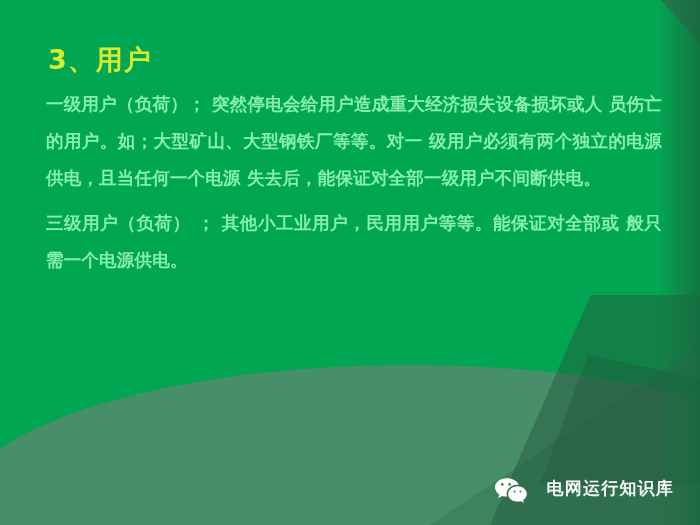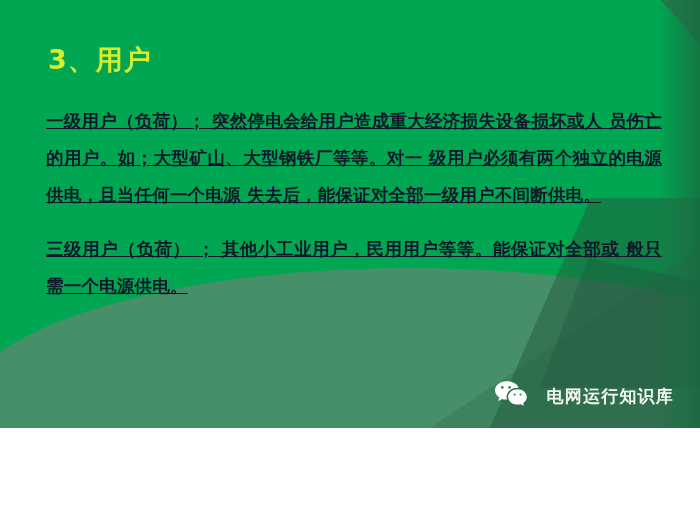--- a/index.html
+++ b/index.html
@@ -5,21 +5,21 @@
 <style>
   html, body {
     margin: 0;
     padding: 0;
     background: #ffffff;
   }
 
   #slide {
     position: relative;
     width: 700px;
-    height: 428px;
+    height: 525px;
     overflow: hidden;
     background: #2a7f4e;
     font-family: "DejaVu Sans", "Liberation Sans", sans-serif;
     -webkit-font-smoothing: antialiased;
   }
 
   
   .bg-base {
     position: absolute;
     inset: 0;
@@ -107,39 +107,38 @@
   }
 
   .body-block {
     position: absolute;
     left: 46px;
     top: 86px;
     width: 616px;
   }
 
   .para {
-    color: #0f172a;
+    color: #86efac;
     font-size: 17.5px;
     font-weight: 700;
     line-height: 37px;
     letter-spacing: 0.2px;
-    margin: 17px 0 8px 0;
+    margin: 0 0 8px 0;
     text-align: justify;
     text-justify: inter-character;
-    text-decoration: underline;
   }
   .para:last-child { margin-bottom: 0; }
 
   
   .watermark {
     position: absolute;
     right: 26px;
     bottom: 20px;
     display: flex;
-    align-items: flex-end;
+    align-items: flex-start;
     gap: 19px;
   }
   .wechat-mark {
     width: 34px;
     height: 28px;
     position: relative;
     flex: 0 0 auto;
   }
   .wechat-mark svg { display: block; }
   .watermark-label {

